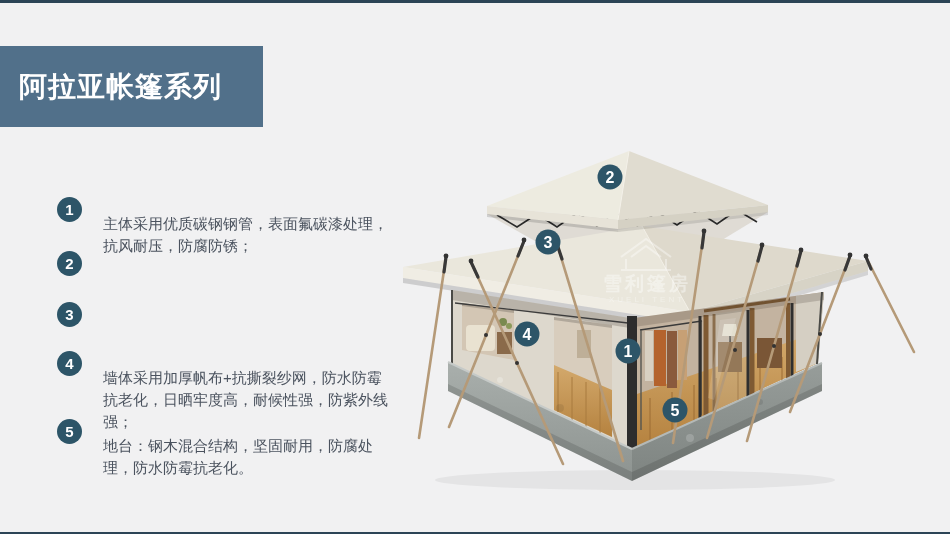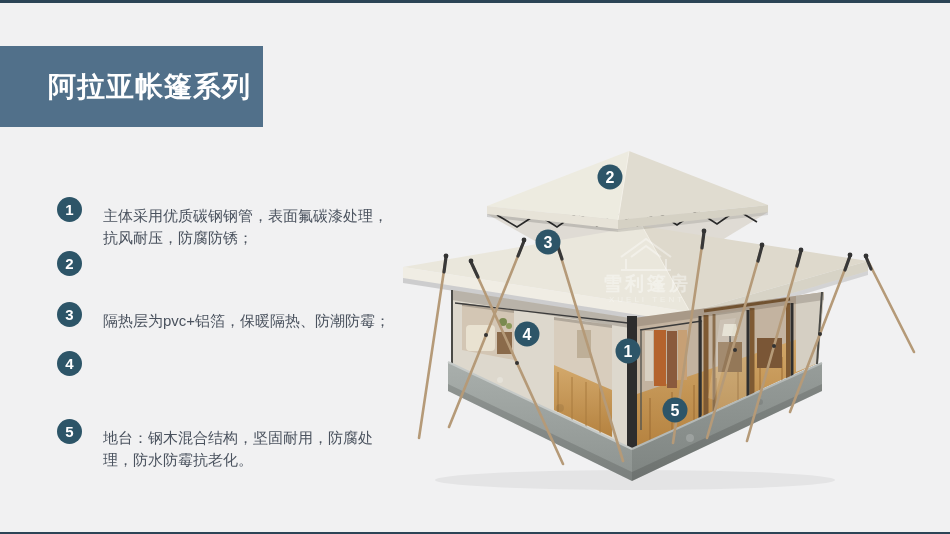--- a/index.html
+++ b/index.html
@@ -6,32 +6,32 @@
   body{
     width:950px;height:534px;position:relative;overflow:hidden;
     background:#f1f1f2;
     font-family:"Liberation Sans","DejaVu Sans",sans-serif;
   }
   .bar-top{position:absolute;left:0;top:0;width:950px;height:3px;background:#2c4456;}
   .bar-bottom{position:absolute;left:0;bottom:0;width:950px;height:2px;background:#2c4456;}
   .title-banner{
     position:absolute;left:0;top:46px;width:263px;height:81px;
     background:#51708a;color:#ffffff;
-    display:flex;align-items:center;box-sizing:border-box;padding-left:48px;
+    display:flex;align-items:center;box-sizing:border-box;padding-left:19px;
     font-size:28px;font-weight:bold;letter-spacing:1px;
   }
   .feature{position:absolute;left:57px;display:flex;align-items:flex-start;}
   .f1{top:197px}.f2{top:251px}.f3{top:302px}.f4{top:351px}.f5{top:419px}
   .badge{
     width:25px;height:25px;border-radius:50%;background:#2d5568;color:#ffffff;
     font-size:15px;font-weight:bold;display:flex;align-items:center;justify-content:center;
     flex:0 0 25px;
   }
   .ftext{
-    margin-left:21px;width:292px;font-size:15px;line-height:22px;color:#4a525e;margin-top:8px;
+    margin-left:21px;width:292px;font-size:15px;line-height:22px;color:#4a525e;margin-top:16px;
   }
   .tent{position:absolute;left:393px;top:138px;width:560px;height:364px;}
 </style>
 </head>
 <body>
 
 <div class="bar-top"></div>
 <div class="bar-bottom"></div>
 
 <div class="title-banner">
@@ -40,24 +40,24 @@
 
 <div class="feature f1">
   <div class="badge">1</div>
   <div class="ftext">主体采用优质碳钢钢管，表面氟碳漆处理，抗风耐压，防腐防锈；</div>
 </div>
 <div class="feature f2">
   <div class="badge">2</div>
 </div>
 <div class="feature f3">
   <div class="badge">3</div>
-  <div class="ftext">隔热层为pvc+铝箔，保暖隔热、防潮防霉；</div>
 </div>
 <div class="feature f4">
   <div class="badge">4</div>
+  <div class="ftext">墙体采用加厚帆布+抗撕裂纱网，防水防霉抗老化，日晒牢度高，耐候性强，防紫外线强；</div>
 </div>
 <div class="feature f5">
   <div class="badge">5</div>
   <div class="ftext">地台：钢木混合结构，坚固耐用，防腐处理，防水防霉抗老化。</div>
 </div>
 
 <svg class="tent" viewBox="393 138 560 364" xmlns="http://www.w3.org/2000/svg">
   <defs>
     <linearGradient id="gPL" x1="0" y1="0" x2="0" y2="1">
       <stop offset="0" stop-color="#a9afac"></stop>

